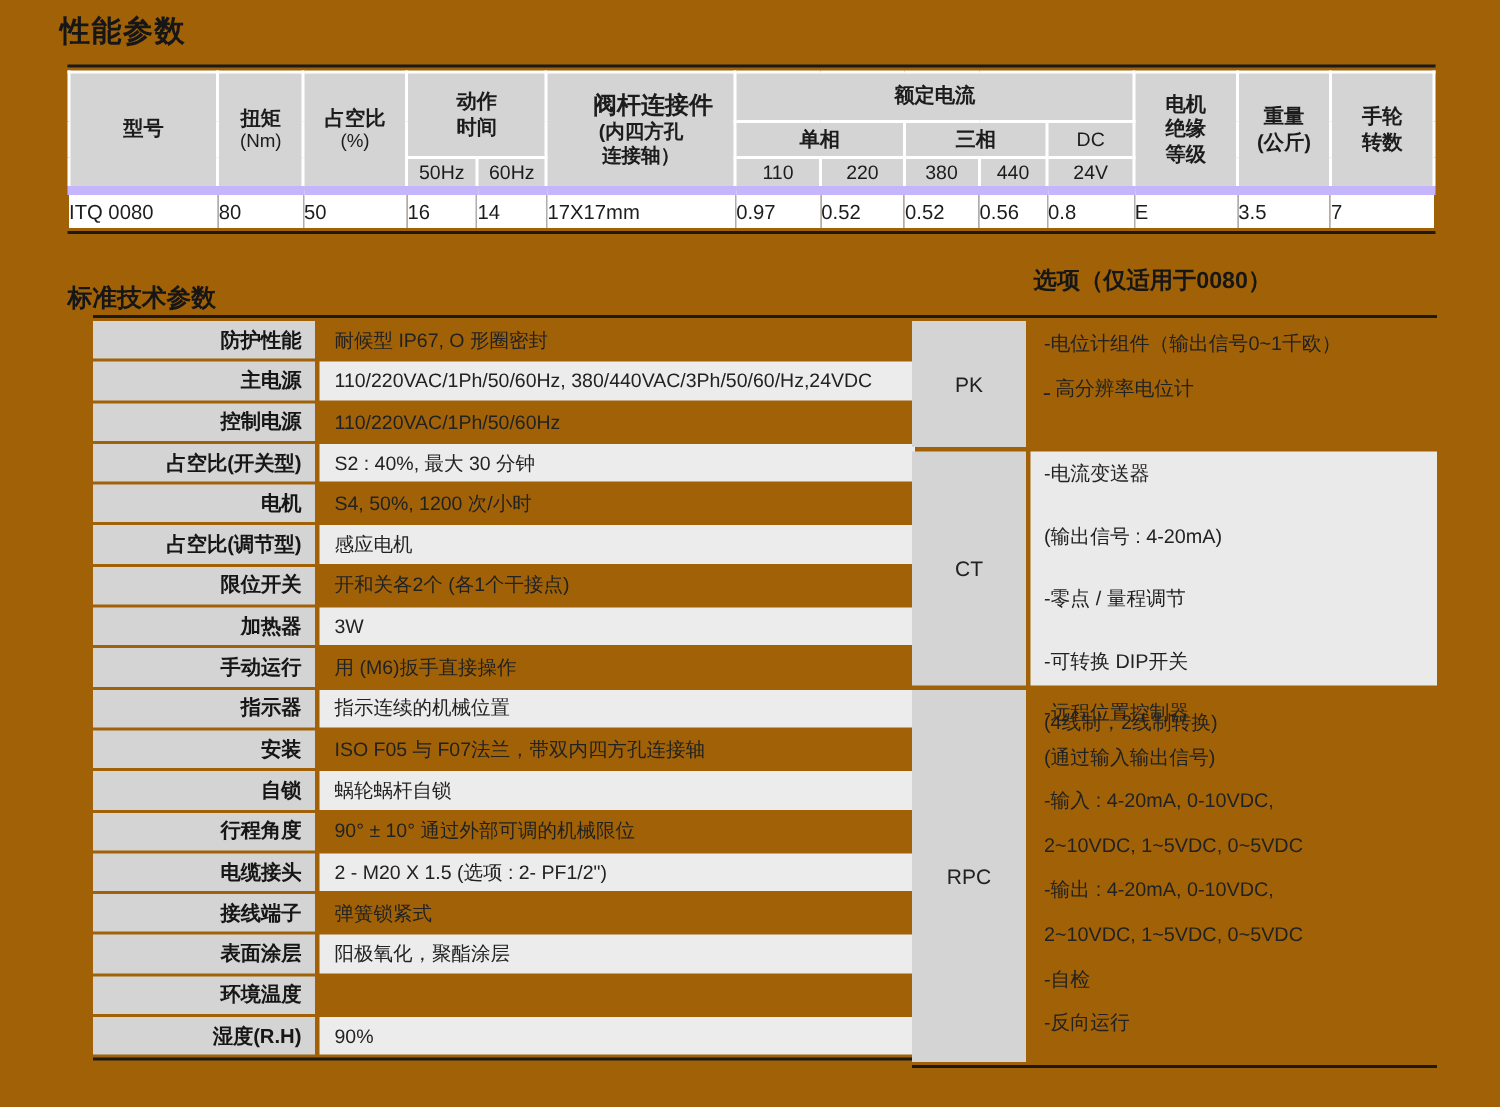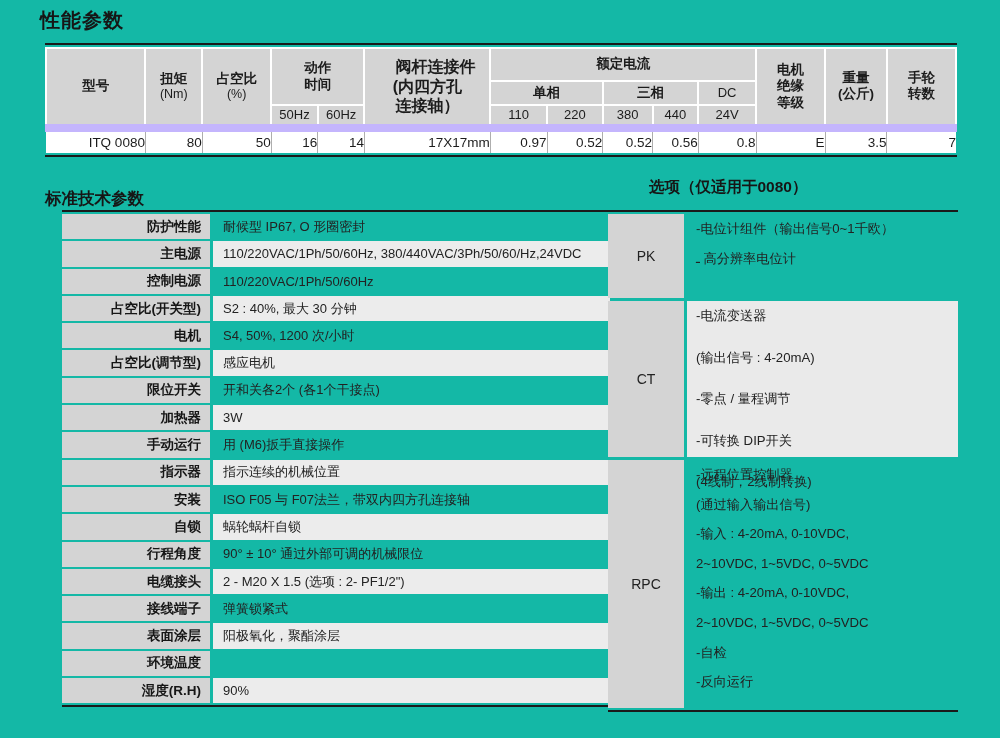--- a/index.html
+++ b/index.html
@@ -1,18 +1,18 @@
 <!DOCTYPE html>
 <html><head>
 <meta charset="utf-8">
 <style>
   * { margin:0; padding:0; box-sizing:border-box; }
   html,body { background:#fff; }
   .page {
-    position:relative; width:1000px; height:738px; background:#14b8a6;
+    position:relative; width:1000px; height:738px; background:#a16207;
     font-family:"Liberation Sans","DejaVu Sans",sans-serif; color:#1c1c1c;
     overflow:hidden;
   }
   .page-title { position:absolute; left:40px; top:7px; font-size:20px; font-weight:700; letter-spacing:1px; color:#161616; }
 
   
   .perf-wrap {
     position:absolute; left:45px; top:43px; width:912px;
     border-top:2px solid #1a1a1a; border-bottom:2px solid #1a1a1a;
     padding:2px 0;
@@ -22,31 +22,31 @@
     background:#d4d4d4; border:2px solid #ffffff; font-weight:700;
     font-size:13.5px; text-align:center; vertical-align:middle; color:#1c1c1c;
     line-height:1.22; padding:1px 0;
   }
   table.perf th.latin { font-weight:400; font-size:13px; }
   table.perf tr.hrow1 { height:33px; }
   table.perf tr.hrow2 { height:24px; }
   table.perf tr.hrow3 { height:22px; }
   table.perf tr.drow  { height:25px; }
   table.perf td {
-    border-top:8px solid #c4b5fd; font-size:13.5px; text-align:right;
+    border-top:6px solid #c4b5fd; font-size:13.5px; text-align:left;
     vertical-align:middle; color:#1c1c1c; background:#fff;
   }
   table.perf td + td { border-left:1px solid #aeaeae; }
   .thline { display:block; }
   .stem-big { display:block; font-size:16px;padding-left:16px; }
-  .stem-small { display:block; font-size:16px; font-weight:700; }
+  .stem-small { display:block; font-size:13px; font-weight:700; }
 
   
   .std-title { position:absolute; left:45px; top:188px; font-size:16.5px; font-weight:700; color:#161616; }
-  .opt-title { position:absolute; left:649px; top:177px; font-size:15.5px; font-weight:700; color:#161616; }
+  .opt-title { position:absolute; left:689px; top:177px; font-size:15.5px; font-weight:700; color:#161616; }
 
   
   .std-table {
     position:absolute; left:62px; top:210px; width:548px;
     border-top:2px solid #1a1a1a; border-bottom:2px solid #1a1a1a;
     padding:2px 0 1px 0;
   }
   .std-row { display:flex; height:25.3px; margin-bottom:2px; }
   .std-row:last-child { margin-bottom:1px; }
   .std-label {

